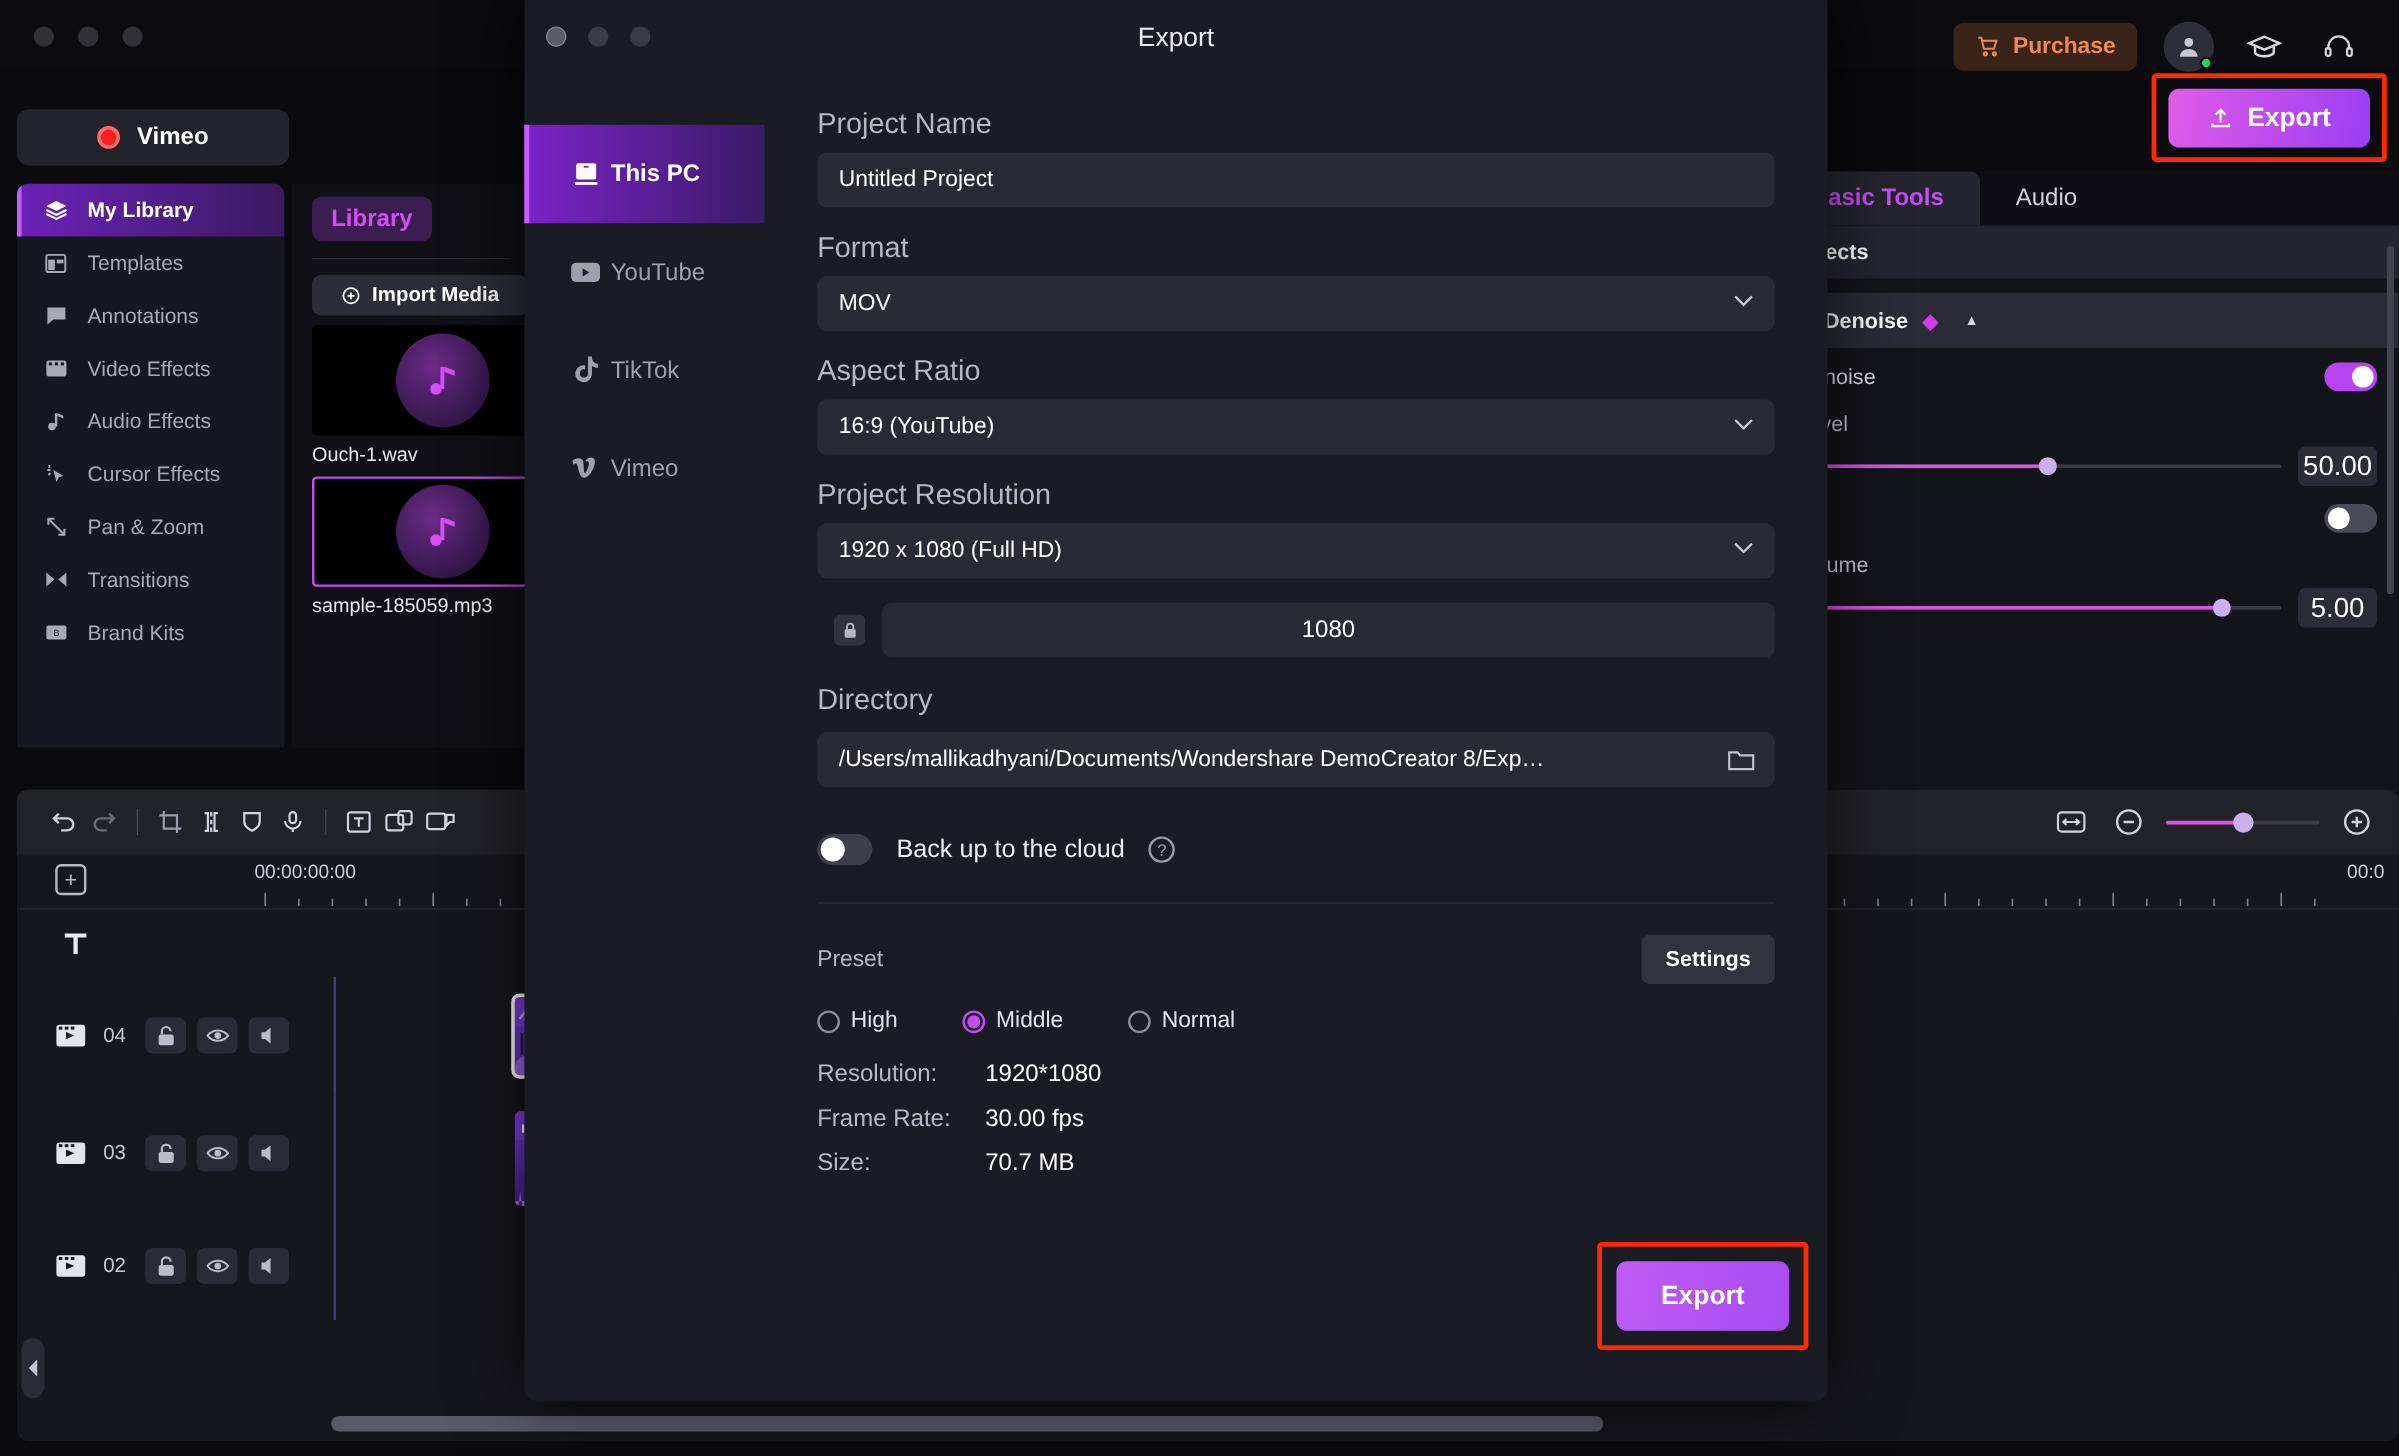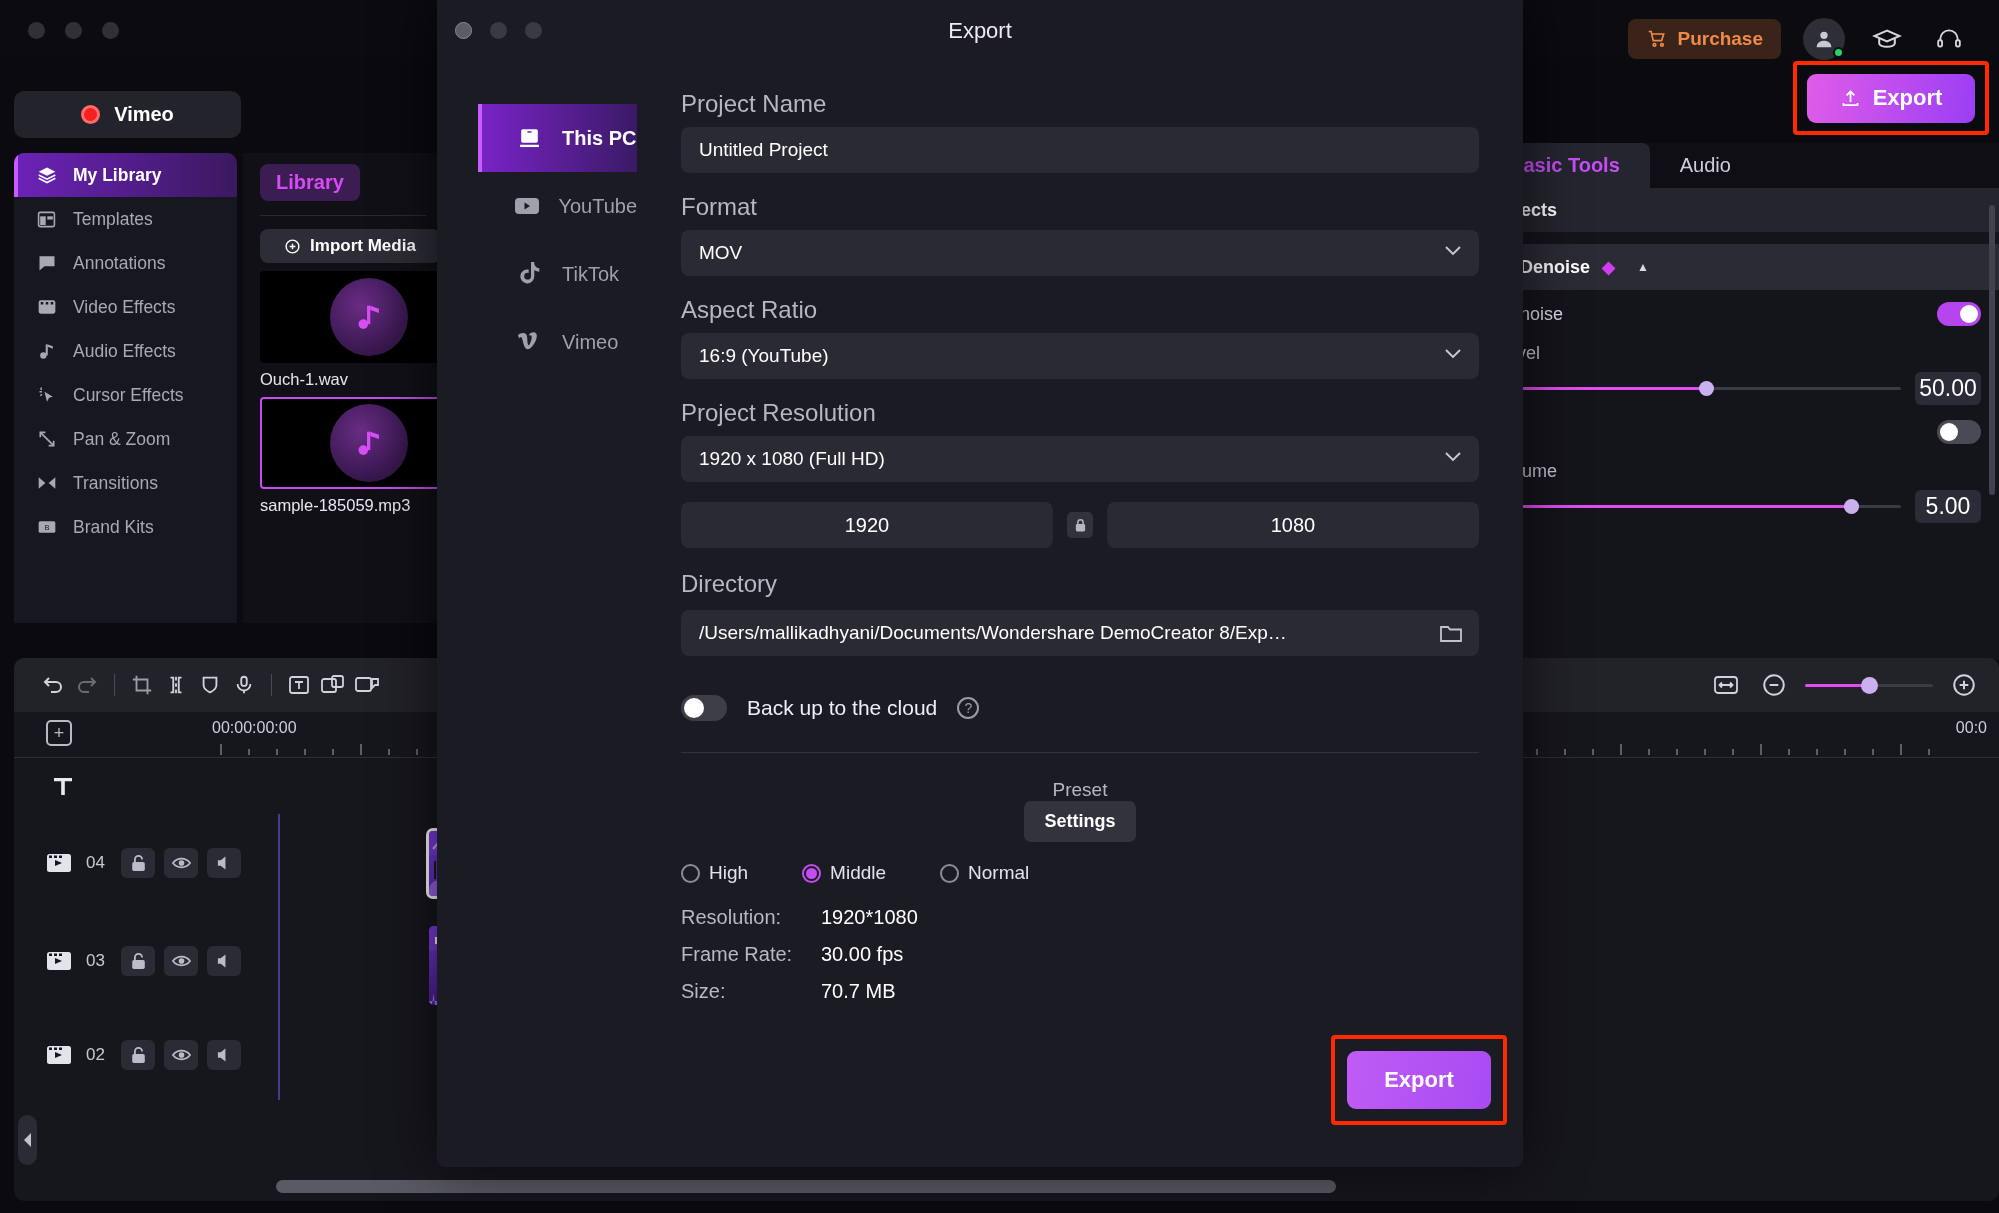--- a/index.html
+++ b/index.html
@@ -198,22 +198,22 @@
     height: 62px; position: relative; display:flex; align-items:center; justify-content:center;
     color:#eceaf2; font-size: 22px;
   }
   .modal-traffic { position:absolute; left: 18px; top: 22px; display:flex; gap: 18px; }
   .modal-traffic .d { width: 17px; height: 17px; border-radius:50%; background:#3a3a42; }
   .modal-traffic .d.first { background:#5c5c66; border:1px solid #8a8a96; }
 
   .modal-body { display:flex; height: 1105px; }
   .modal-side { width: 200px; padding-top: 42px; }
   .side-item {
-    position:relative; display:flex; align-items:center; gap:18px; height: 68px;
-    padding-left: 36px; color:#a0a0ad; font-size: 20px; cursor: pointer; margin-left: 41px;
+    position:relative; display:flex; align-items:center; gap:6px; height: 82px;
+    padding-left: 36px; color:#a0a0ad; font-size: 20px; cursor: pointer;
   }
   .side-item.active {
     background: linear-gradient(90deg,#7b23c9 0%, #3a1a66 100%);
     color:#fff; font-weight:bold;
   }
   .side-item.active::before { content:""; position:absolute; left:0; top:0; width:4px; height:100%; background:#c85cff; }
   .side-ico { width: 30px; height: 30px; display:flex; align-items:center; justify-content:center; }
 
   .modal-main { flex: 1; padding: 28px 44px 0 44px; }
   .field-label { color:#b6b6c4; font-size:24px; margin-bottom: 9px; }
@@ -238,21 +238,21 @@
 
   .cloud-row { display:flex; align-items:center; gap: 20px; height: 52px; }
   .cloud-toggle { width: 46px; height:26px; border-radius:13px; background:#3e3e49; position:relative; cursor:pointer;}
   .cloud-toggle .k { position:absolute; left:3px; top:3px; width:20px; height:20px; border-radius:50%; background:#fff;}
   .cloud-label { color:#eeeef5; font-size: 21px; }
   .help-ico { width:22px; height:22px; border:2px solid #9a9aa8; border-radius:50%; color:#9a9aa8;
      font-size:14px; display:flex; align-items:center; justify-content:center; cursor:pointer;}
 
   .hr { height:1px; background:#33333e; margin: 18px 0 26px 0; }
 
-  .preset-row { display:flex; align-items:center; justify-content:space-between; margin-bottom: 20px; flex-direction: column; }
+  .preset-row { display:flex; align-items:center; justify-content:space-between; margin-bottom: 20px; }
   .preset-title { color:#b6b6c4; font-size: 19px; }
   .settings-btn {
     background:#33333e; border:0; border-radius:7px; color:#fff; font-size:18px; font-weight:bold;
     padding: 10px 20px; cursor:pointer; font-family:"Liberation Sans",sans-serif;
   }
   .radios { display:flex; gap: 54px; margin-bottom: 22px; }
   .radio { display:flex; align-items:center; gap: 9px; color:#e3e3ec; font-size: 19px; cursor:pointer; }
   .rc { width:19px; height:19px; border-radius:50%; border:2px solid #8b8b99; display:flex; align-items:center; justify-content:center; }
   .radio.checked .rc { border-color:#c34df0; }
   .radio.checked .rc::after { content:""; width:11px; height:11px; border-radius:50%; background:#c34df0; }
@@ -883,21 +883,20 @@
         <div class="select-wrap">
           <input class="field-input" readonly="" value="1920 x 1080 (Full HD)" style="">
           <span class="chev">
             <svg width="16" height="10" viewBox="0 0 16 10" fill="none" stroke="#c9c9d5" stroke-width="1.9">
                 <path d="M1 1l7 7 7-7"></path>
               </svg>
           </span>
         </div>
 
         <div class="dim-row" style="margin-top:20px">
-          <input class="dim-input" value="1920" style="">
           <span class="lock-box">
             <svg width="13" height="15" viewBox="0 0 14 16" fill="#b7b7c4">
                 <rect x="2" y="6.5" width="10" height="8" rx="1.6"></rect>
                 <path d="M4.2 6.5V4.6a2.8 2.8 0 0 1 5.6 0v1.9" fill="none" stroke="#b7b7c4" stroke-width="1.6"></path>
               </svg>
           </span>
           <input class="dim-input" value="1080" style="">
         </div>
 
         <div class="field-label">Directory</div>

